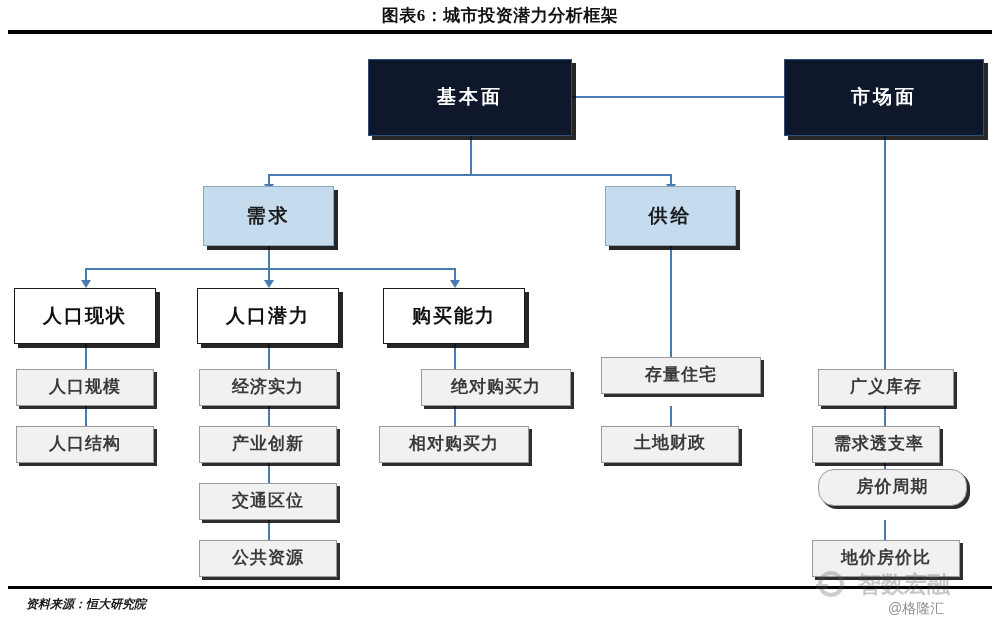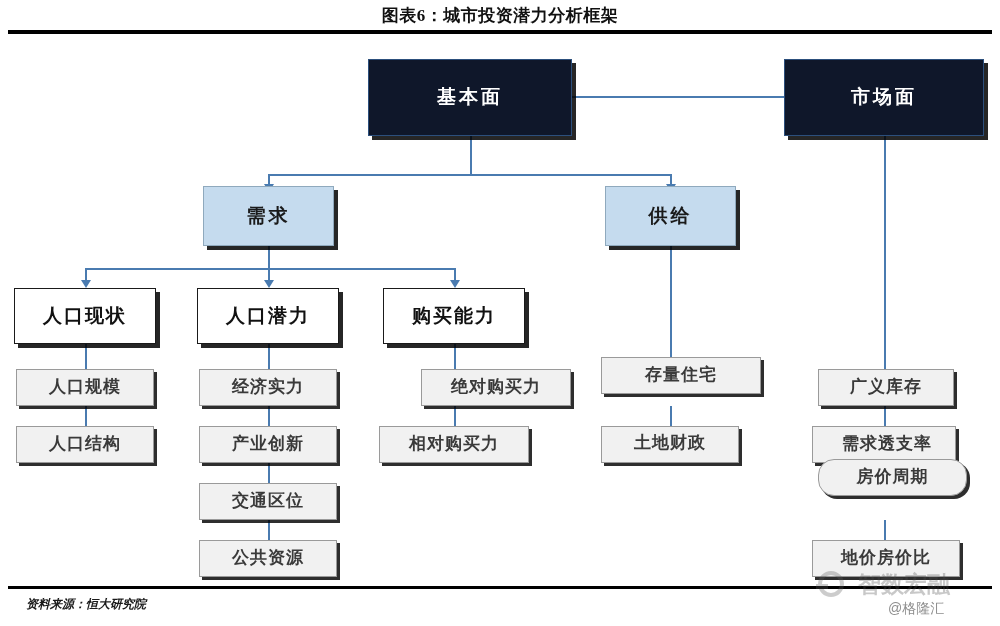--- a/index.html
+++ b/index.html
@@ -277,24 +277,24 @@
   <div class="node node-leaf" style="left:601px; top:357px; width:160px; height:37px;">
     <span>存量住宅</span>
   </div>
   <div class="node node-leaf" style="left:601px; top:426px; width:138px; height:37px;font-family:Liberation Mono, monospace;">
     <span>土地财政</span>
   </div>
 
   <div class="node node-leaf" style="left:818px; top:369px; width:136px; height:37px;">
     <span>广义库存</span>
   </div>
-  <div class="node node-leaf" style="left:812px; top:426px; width:144px; height:37px;padding-left:6px;">
+  <div class="node node-leaf" style="left:812px; top:426px; width:128px; height:37px;padding-left:6px;">
     <span>需求透支率</span>
   </div>
-  <div class="node node-leaf" style="left:818px; top:459px; width:149px; height:37px;border-radius:16px;">
+  <div class="node node-leaf" style="left:818px; top:469px; width:149px; height:37px;border-radius:16px;">
     <span>房价周期</span>
   </div>
   <div class="node node-leaf" style="left:812px; top:540px; width:148px; height:37px;">
     <span>地价房价比</span>
   </div>
 
   <div class="wm-logo">
     <span class="wm-ring"></span>
     <span class="wm-text">智数宏融</span>
   </div>

